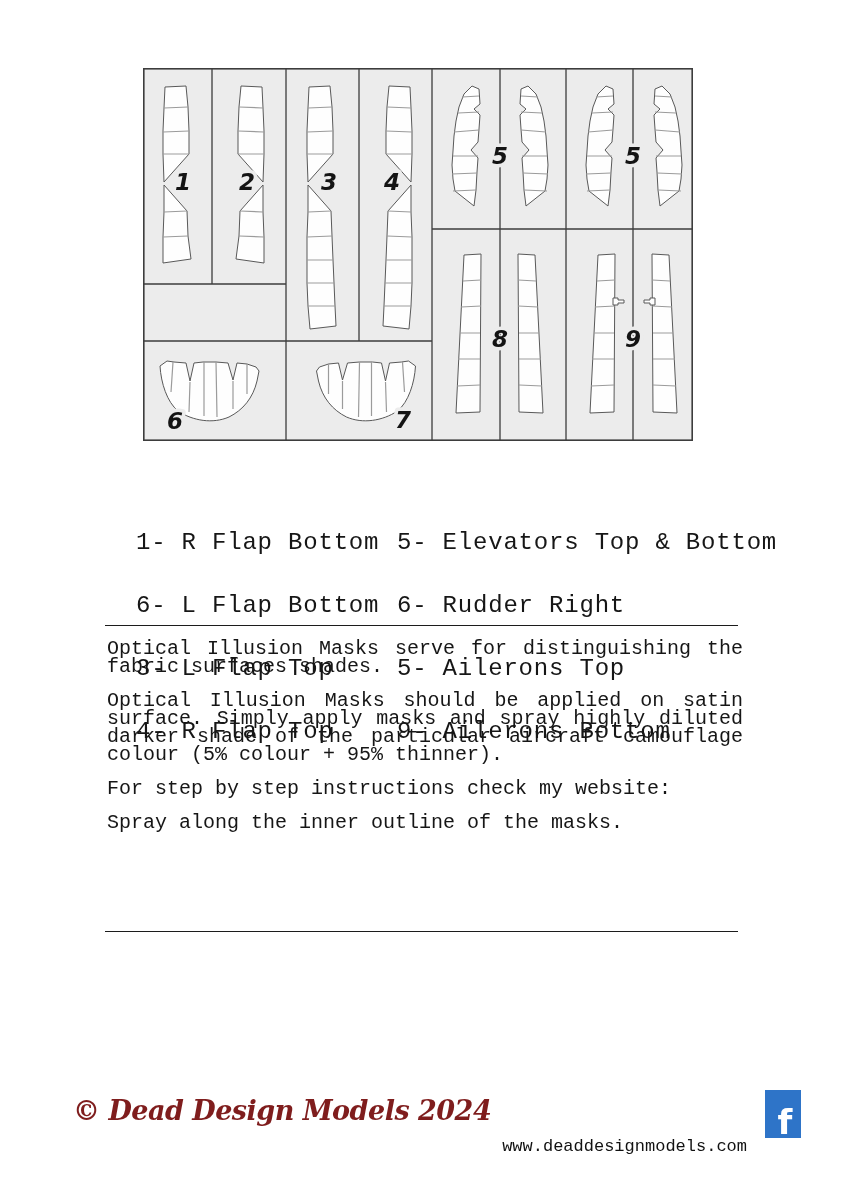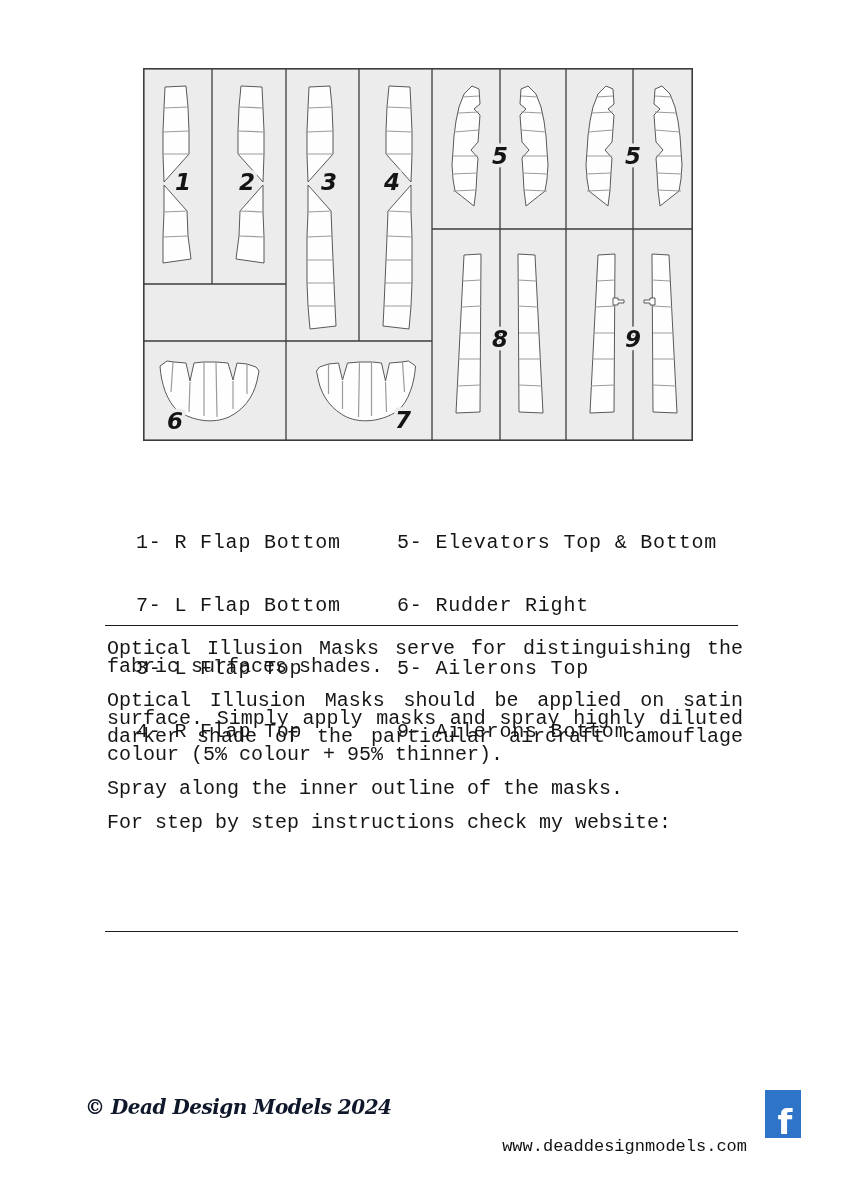--- a/index.html
+++ b/index.html
@@ -15,42 +15,42 @@
   .panel-lines{stroke:#3d3d3d;stroke-width:1.3;fill:none;}
   .strip polygon,.strip > path.outline{fill:#fefefe;stroke:#595959;stroke-width:1;}
   .sep{fill:none;stroke:#9b9b9b;stroke-width:1.2;}
   .num{
     font-family:"DejaVu Sans",sans-serif;font-style:italic;font-weight:600;
     font-size:23px;fill:#141414;text-anchor:middle;
     paint-order:stroke;stroke:#ececec;stroke-width:7px;stroke-linejoin:round;
   }
 
   
-  .legend-col{position:absolute;top:490px;font-size:20px;line-height:21px;letter-spacing:.8px;white-space:pre;}
+  .legend-col{position:absolute;top:490px;font-size:24px;line-height:21px;letter-spacing:.8px;white-space:pre;}
   .legend-col.c1{left:136px;}
   .legend-col.c2{left:397px;}
 
   
   .rule{position:absolute;left:105px;width:633px;height:0;border:none;border-top:1.6px solid #1c1c1c;margin:0;}
   .rule.r1{top:625px;}
   .rule.r2{top:931px;}
 
   
   .instructions{position:absolute;left:107px;top:640px;width:636px;font-size:20px;line-height:18px;}
   .instructions p{margin:0 0 16px 0;text-align:justify;}
   .url-block{margin:0;}
   .url-line1{letter-spacing:3.1px;white-space:nowrap;}
   .url-line2{letter-spacing:0;}
 
   
   .copyright{
     position:absolute;left:73px;top:1095px;
     font-family:"DejaVu Serif","Liberation Serif",serif;
-    font-style:italic;font-weight:bold;font-size:20px;letter-spacing:-.5px;
-    color:#0f172a;white-space:nowrap;margin-left:12px;
+    font-style:italic;font-weight:bold;font-size:27px;letter-spacing:-.5px;
+    color:#7f1d1d;white-space:nowrap;
   }
   .contact{
     position:absolute;right:96px;top:1087px;text-align:right;
     font-size:17px;line-height:24px;color:#111;white-space:pre;
   }
   .fb-tile{
     position:absolute;left:765px;top:1090px;width:36px;height:48px;
     background:#2e74c8;display:flex;align-items:flex-end;justify-content:center;
   }
   .fb-tile span{
@@ -119,38 +119,38 @@
     <text class="num" x="357" y="96">5</text>
     <text class="num" x="490" y="96">5</text>
     <text class="num" x="32" y="361">6</text>
     <text class="num" x="260" y="360">7</text>
     <text class="num" x="357" y="279">8</text>
     <text class="num" x="490" y="279">9</text>
   </svg>
 
   <div class="legend-col c1">
     <div>1- R Flap Bottom</div>
-    <div>7- L Flap Bottom</div>
+    <div>6- L Flap Bottom</div>
     <div>3- L Flap Top</div>
     <div>4- R Flap Top</div>
   </div>
   <div class="legend-col c2">
     <div>5- Elevators Top &amp; Bottom</div>
     <div>6- Rudder Right</div>
     <div>5- Ailerons Top</div>
     <div>9- Ailerons Bottom</div>
   </div>
 
   <hr class="rule r1">
 
   <div class="instructions">
     <p>Optical Illusion Masks serve for distinguishing the fabric surfaces shades.</p>
     <p>Optical Illusion Masks should be applied on satin surface. Simply apply masks and spray highly diluted darker shade of the particular aircraft camouflage colour (5% colour + 95% thinner).</p>
+    <p>For step by step instructions check my website:</p>
     <p>Spray along the inner outline of the masks.</p>
-    <p>For step by step instructions check my website:</p>
     <p class="url-block">
       <br>
     </p>
   </div>
 
   <hr class="rule r2">
 
   <div class="copyright">© Dead Design Models 2024</div>
 
   <div class="contact">

